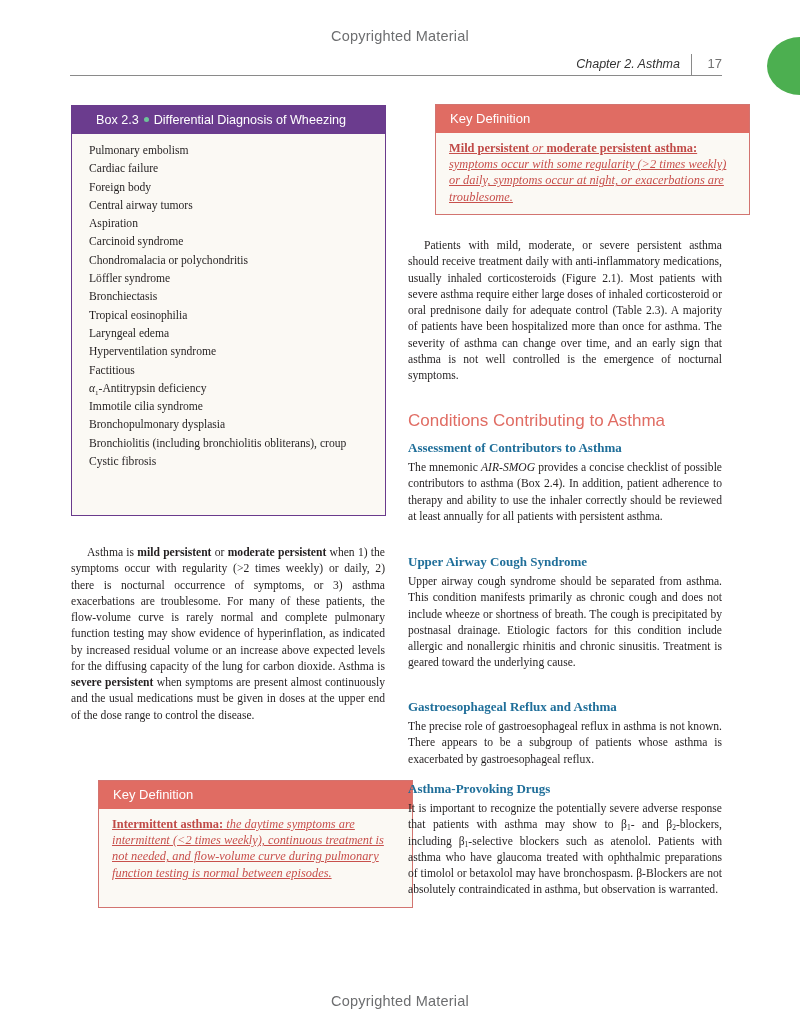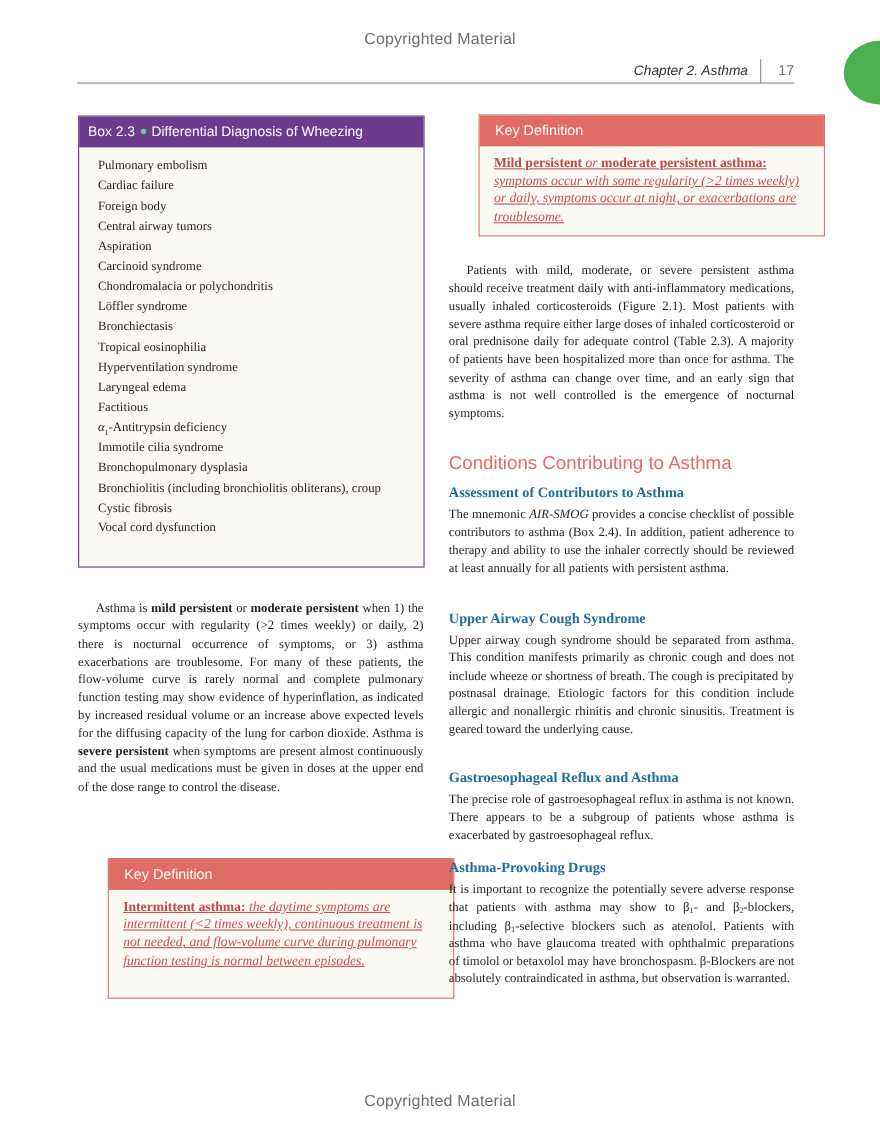--- a/index.html
+++ b/index.html
@@ -38,21 +38,21 @@
     }
 
     
     .box {
       position: absolute; left: 71px; top: 105px; width: 315px; height: 411px;
       border: 1.5px solid #6a3b8c; background: #fbf9f4;
     }
     .box-header {
       height: 28px; background: #6b3c8e; color: #fff;
       font-family: "Liberation Sans", "DejaVu Sans", sans-serif;
-      font-size: 12.6px; padding: 7px 0 0 8px; white-space: nowrap;
+      font-size: 12.6px; padding: 7px 0 0 24px; white-space: nowrap;
     }
     .box-header .dot {
       display: inline-block; width: 5px; height: 5px; border-radius: 50%;
       background: #6ec39a; vertical-align: middle; margin: 0 5px 2px 5px;
     }
     .box-list { list-style: none; padding: 8px 0 0 17px; }
     .box-list li { font-size: 11.6px; line-height: 18.3px; height: 18.3px; color: #231f20; white-space: nowrap; }
     .box-list li .alpha { font-style: italic; }
     .box-list li sub { font-size: 7px; }
 
@@ -113,29 +113,28 @@
     <li>Pulmonary embolism</li>
     <li>Cardiac failure</li>
     <li>Foreign body</li>
     <li>Central airway tumors</li>
     <li>Aspiration</li>
     <li>Carcinoid syndrome</li>
     <li>Chondromalacia or polychondritis</li>
     <li>Löffler syndrome</li>
     <li>Bronchiectasis</li>
     <li>Tropical eosinophilia</li>
+    <li>Laryngeal edema</li>
     <li>Hyperventilation syndrome</li>
-    <li>Laryngeal edema</li>
     <li>Factitious</li>
     <li><span class="alpha">α</span><sub>1</sub><span>-Antitrypsin deficiency</span></li>
     <li>Immotile cilia syndrome</li>
     <li>Bronchopulmonary dysplasia</li>
     <li>Bronchiolitis (including bronchiolitis obliterans), croup</li>
     <li>Cystic fibrosis</li>
-    <li>Vocal cord dysfunction</li>
   </ul>
 </div>
 
 <p class="para indent" style="left:71px; top:545px; width:314px;"><span>Asthma is </span><b>mild persistent</b><span> or </span><b>moderate persistent</b><span> when 1) the symptoms occur with regularity (&gt;2 times weekly) or daily, 2) there is nocturnal occurrence of symptoms, or 3) asthma exacerbations are troublesome. For many of these patients, the flow-volume curve is rarely normal and complete pulmonary function testing may show evidence of hyperinfla­tion, as indicated by increased residual volume or an increase above expected levels for the diffusing capacity of the lung for carbon dioxide. Asthma is </span><b>severe persistent</b><span> when symptoms are present almost continuously and the usual medications must be given in doses at the upper end of the dose range to control the disease.</span></p>
 
 <div class="keydef" style="left:70px; top:780px; width:315px; height:128px;">
   <div class="keydef-header">Key Definition</div>
   <div class="keydef-body"><b>Intermittent asthma:</b><i> the daytime symptoms are intermittent (&lt;2 times weekly), continuous treatment is not needed, and flow-volume curve during pulmonary function testing is normal between episodes.</i></div>
 </div>
 

